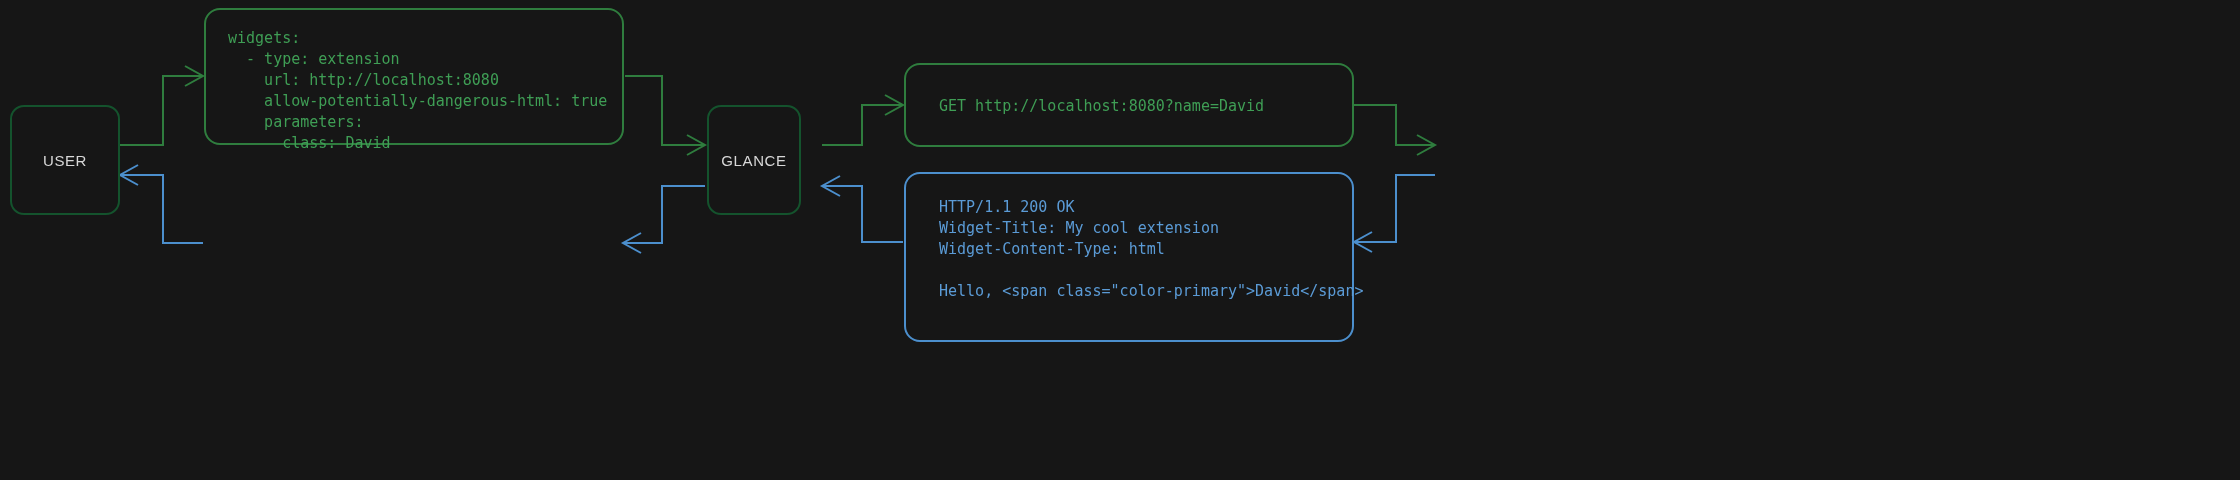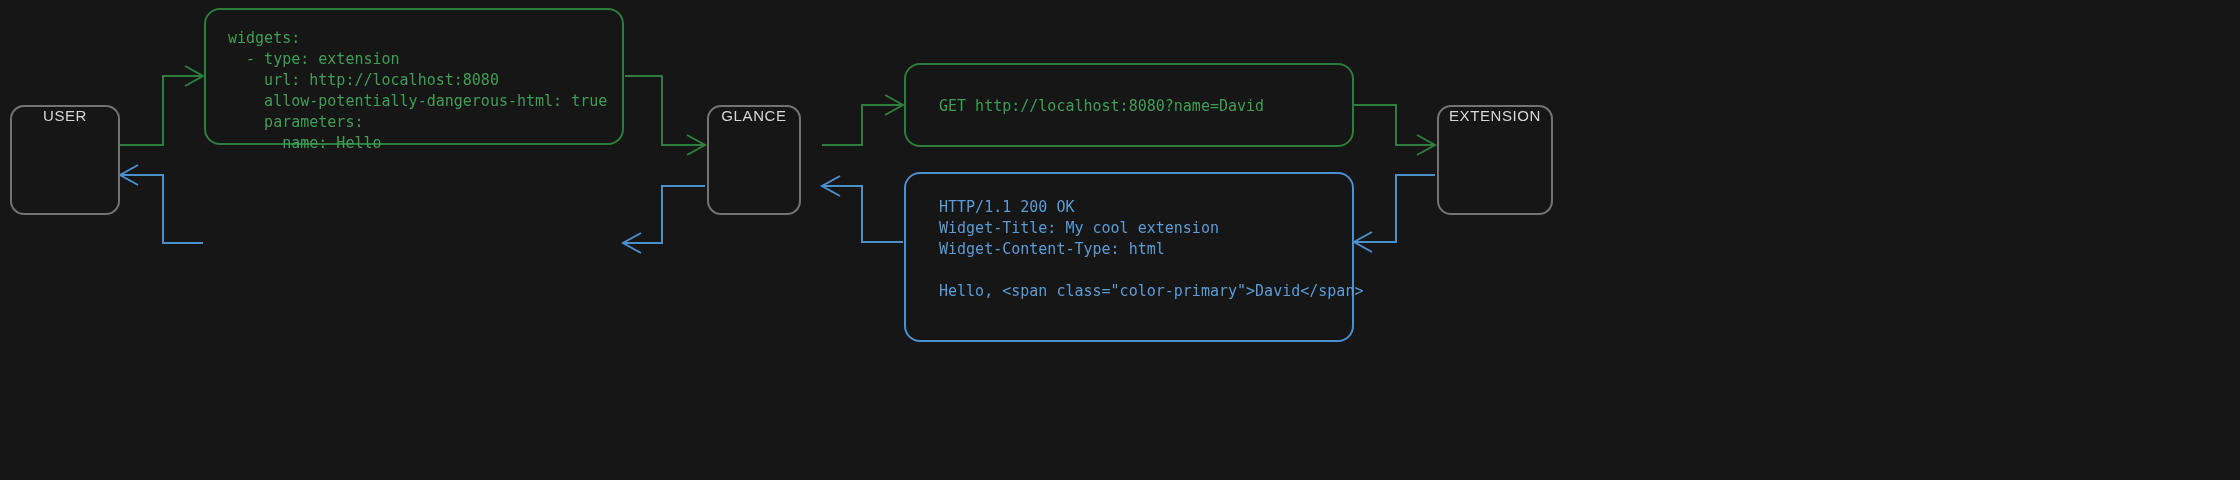--- a/index.html
+++ b/index.html
@@ -14,25 +14,25 @@
     height: 480px;
     background: #161616;
     overflow: hidden;
     font-family: "DejaVu Sans Mono", monospace;
   }
 
   
   .node {
     position: absolute;
     box-sizing: border-box;
-    border: 2px solid #737373;
+    border: 2px solid #14532d;
     border-radius: 14px;
     background: #161616;
     display: flex;
-    align-items: flex-start;
+    align-items: center;
     justify-content: center;
     color: #d8d8d8;
     font-family: "Liberation Sans", sans-serif;
     font-size: 15px;
     letter-spacing: 0.6px;
   }
 
   
   .bubble {
     position: absolute;
@@ -141,31 +141,28 @@
   </svg>
 
   <div class="node" style="left:10px; top:105px; width:110px; height:110px;">
     <span>USER</span>
   </div>
 
   <div class="node" style="left:707px; top:105px; width:94px; height:110px;">
     <span>GLANCE</span>
   </div>
 
-  <div class="node" style="left:1437px; top:105px; width:116px; height:110px;">
-    <span>EXTENSION</span>
-  </div>
 
   <div class="bubble req" style="left:204px; top:8px; width:420px; height:137px;">
     <pre class="code green" style="position:absolute; left:22px; top:18px;">widgets:
   - type: extension
     url: http://localhost:8080
     allow-potentially-dangerous-html: true
     parameters:
-      name: Hello</pre>
+      class: David</pre>
   </div>
 
 
   <div class="bubble req" style="left:904px; top:63px; width:450px; height:84px;">
     <pre class="code green" style="position:absolute; left:33px; top:31px;">GET http://localhost:8080?name=David</pre>
   </div>
 
   <div class="bubble res" style="left:904px; top:172px; width:450px; height:170px;">
     <pre class="code blue" style="position:absolute; left:33px; top:23px;">HTTP/1.1 200 OK
 Widget-Title: My cool extension

